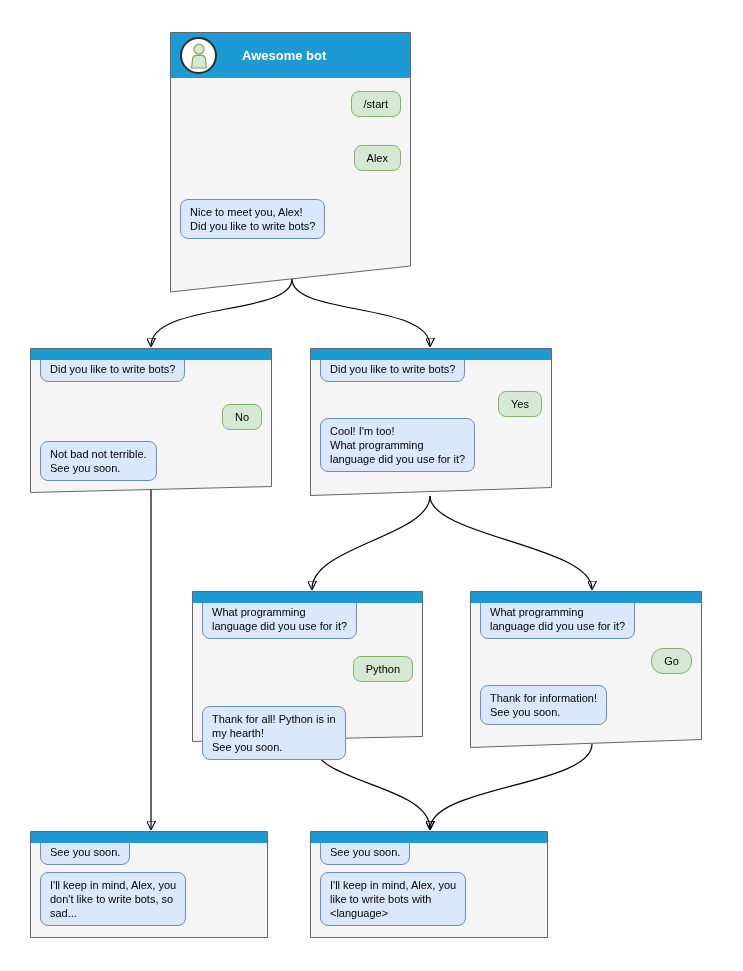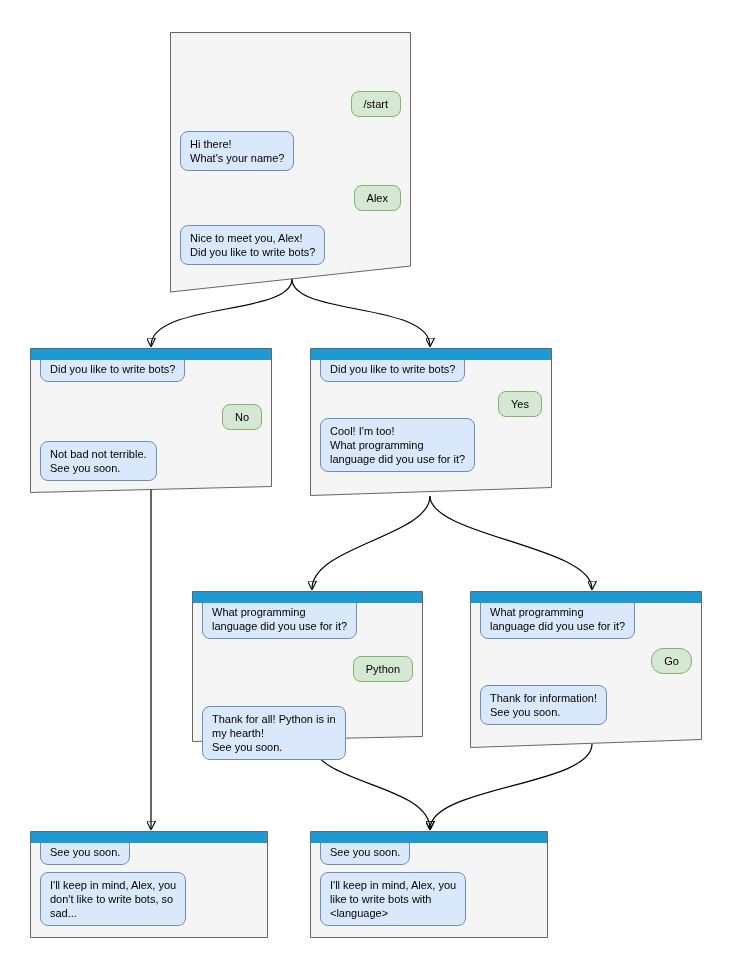--- a/index.html
+++ b/index.html
@@ -71,24 +71,31 @@
     <path d="M 430,496 C 430,536 312,546 312,589" marker-end="url(#arrow)"></path>
     <path d="M 430,496 C 430,536 592,546 592,589" marker-end="url(#arrow)"></path>
     <path d="M 312,741 C 312,784 430,784 430,829" marker-end="url(#arrow)"></path>
     <path d="M 592,744 C 592,786 430,786 430,829" marker-end="url(#arrow)"></path>
   </svg>
 
   <div class="window" style="left:170px; top:32px; width:241px; height:261px;">
     <svg class="shape" width="241" height="261" viewBox="0 0 241 261">
       <polygon points="0.5,0.5 240.5,0.5 240.5,234 0.5,260"></polygon>
     </svg>
-    <div class="body body-start" style="gap:14px;">
+    <div class="titlebar">
+      <span class="avatar">
+        <svg width="20" height="26" viewBox="0 0 20 26">
+          <circle cx="10" cy="6.2" r="5" fill="#d5e8d4" stroke="#7aa85c" stroke-width="1.2"></circle>
+          <path d="M2.6,25 L3.6,15.6 C3.9,13.4 5.6,12.4 7.6,12.4 L12.4,12.4 C14.4,12.4 16.1,13.4 16.4,15.6 L17.4,25 Z" fill="#d5e8d4" stroke="#7aa85c" stroke-width="1.2"></path>
+        </svg>
+      </span>
+      <span class="title">Awesome bot</span>
+    </div>
+    <div class="body body-start" style="gap:28px;">
       <div class="bubble user">/start</div>
-      <div class="bubble bot">Hi there!
-What's your name?</div>
       <div class="bubble user">Alex</div>
       <div class="bubble bot">Nice to meet you, Alex!
 Did you like to write bots?</div>
     </div>
   </div>
 
   <div class="window" style="left:30px; top:348px; width:242px; height:145px;">
     <svg class="shape" width="242" height="145" viewBox="0 0 242 145">
       <polygon points="0.5,0.5 241.5,0.5 241.5,138.5 0.5,144.5"></polygon>
     </svg>

